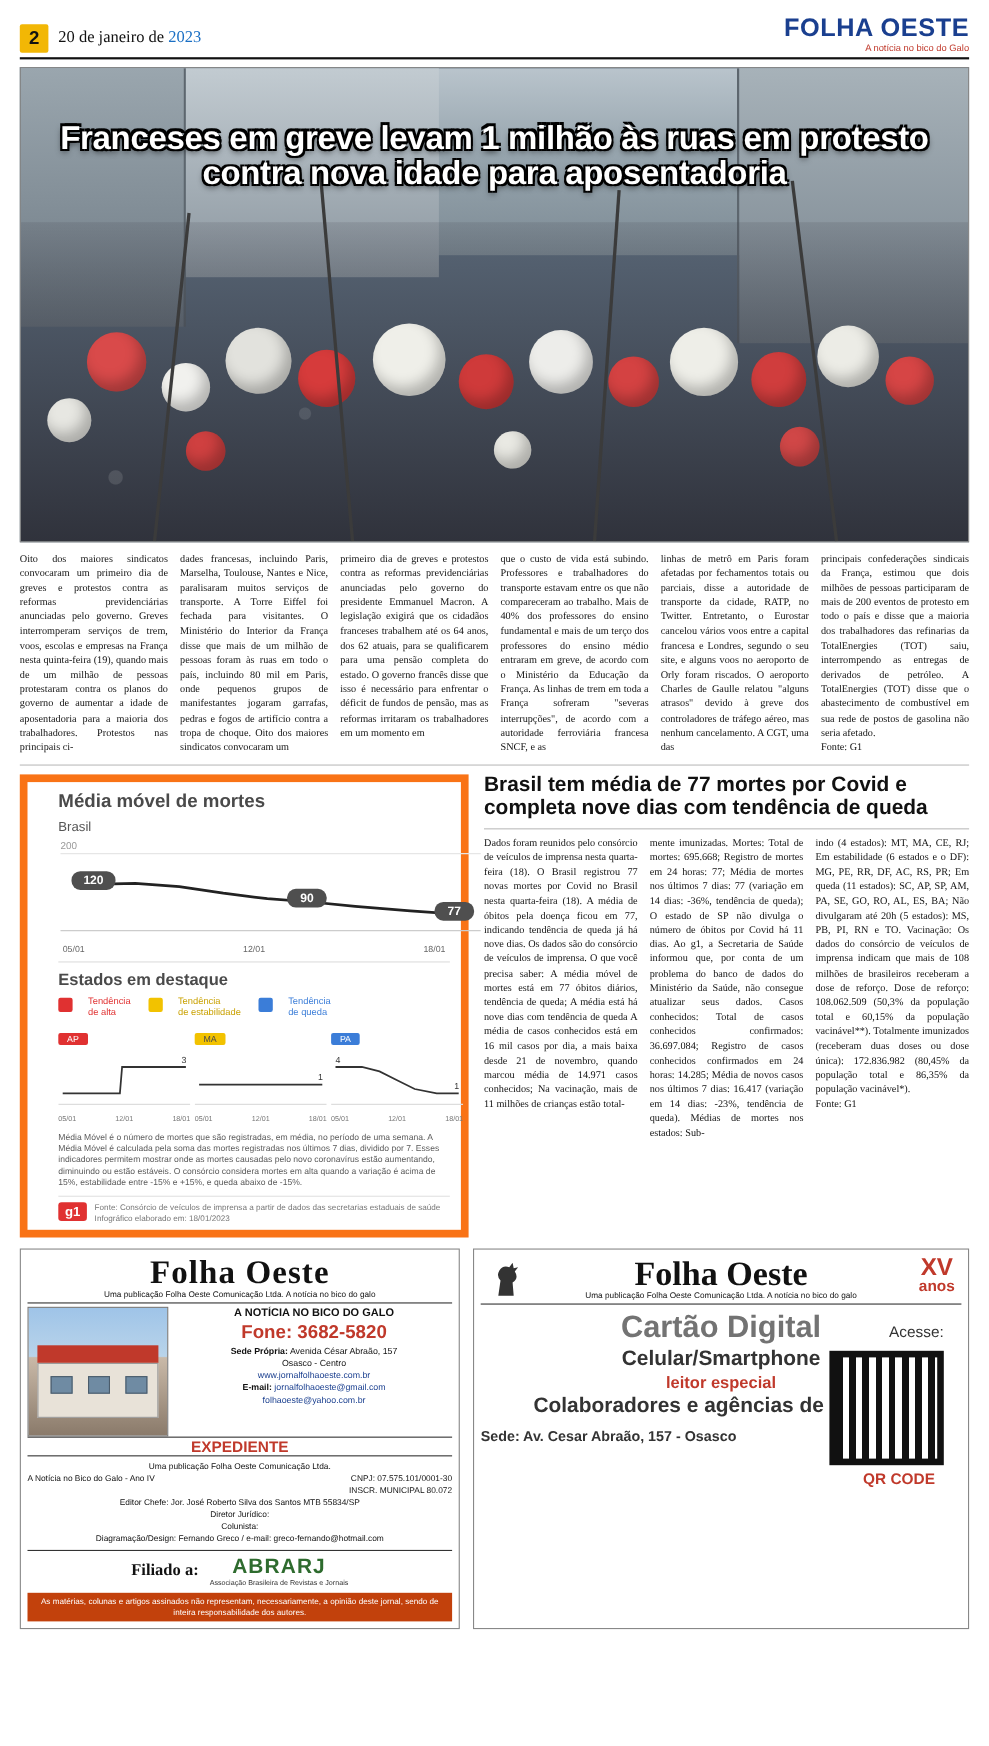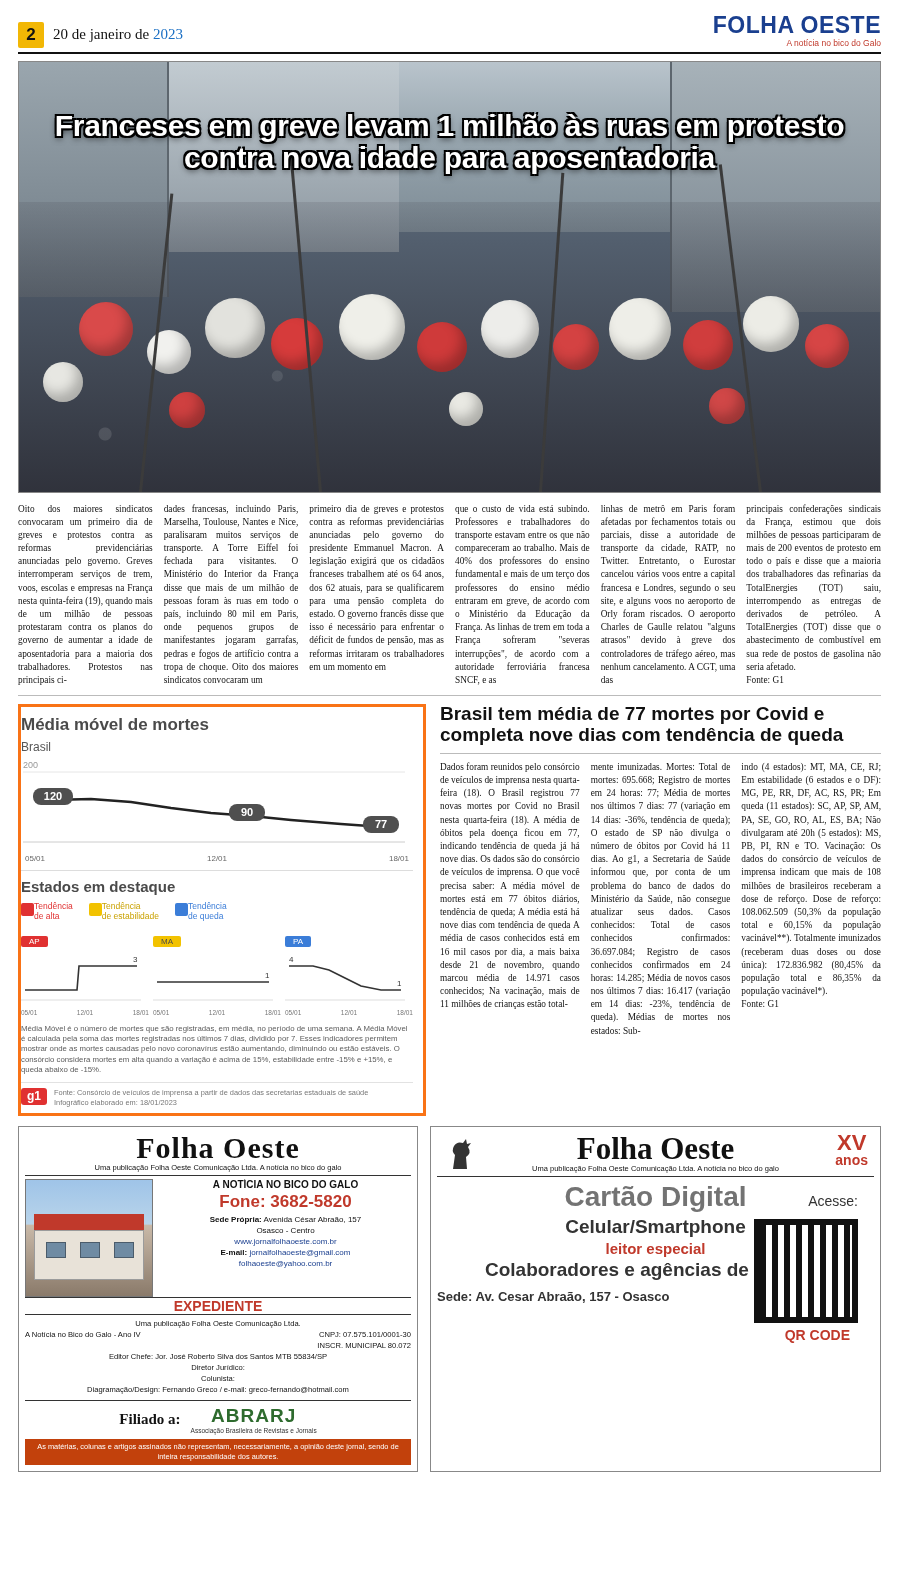--- a/index.html
+++ b/index.html
@@ -148,23 +148,23 @@
   
   .mid {
     margin-top: 8px;
     display: grid;
     grid-template-columns: 408px 1fr;
     gap: 14px;
   }
 
   
   .info-box {
-    border: 3px solid #f97316;
+    border: 7px solid #f97316;
     background: #fff;
-    padding: 8px 10px 6px 0;
+    padding: 8px 10px 6px 28px;
   }
   .info-title {
     font-family: "Liberation Sans", sans-serif;
     font-weight: bold;
     font-size: 17px;
     color: #4a4a4a;
   }
   .info-sub {
     font-family: "Liberation Sans", sans-serif;
     font-size: 12px;
@@ -185,21 +185,21 @@
     font-weight: bold;
     font-size: 15px;
     color: #4a4a4a;
     margin-top: 8px;
     border-top: 1px solid #ddd;
     padding-top: 7px;
   }
   .legend {
     display: flex; gap: 16px; margin-top: 7px;
   }
-  .leg-item { display: flex; gap: 0; align-items: flex-start; }
+  .leg-item { display: flex; gap: 14px; align-items: flex-start; }
   .leg-sw { width: 13px; height: 13px; border-radius: 2px; flex: none; margin-top: 1px; }
   .leg-tx {
     font-family: "Liberation Sans", sans-serif;
     font-size: 8.5px; line-height: 1.15;
   }
   .minis { display: flex; gap: 4px; margin-top: 8px; }
   .mini { flex: 1; position: relative; }
   .mini-tag {
     font-family: "Liberation Sans", sans-serif;
     font-size: 8px; color: #fff;

